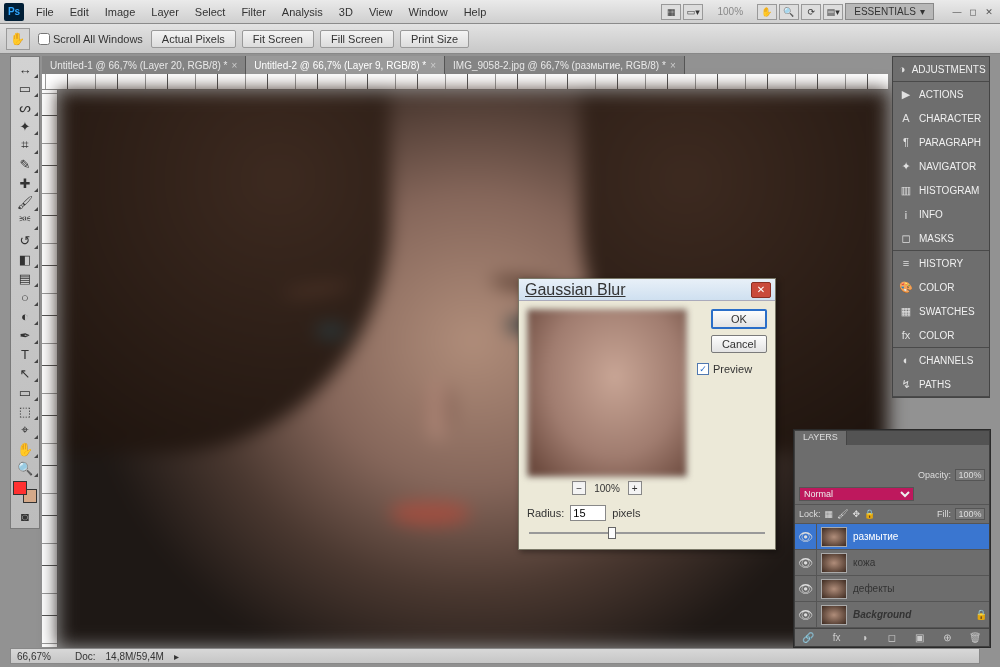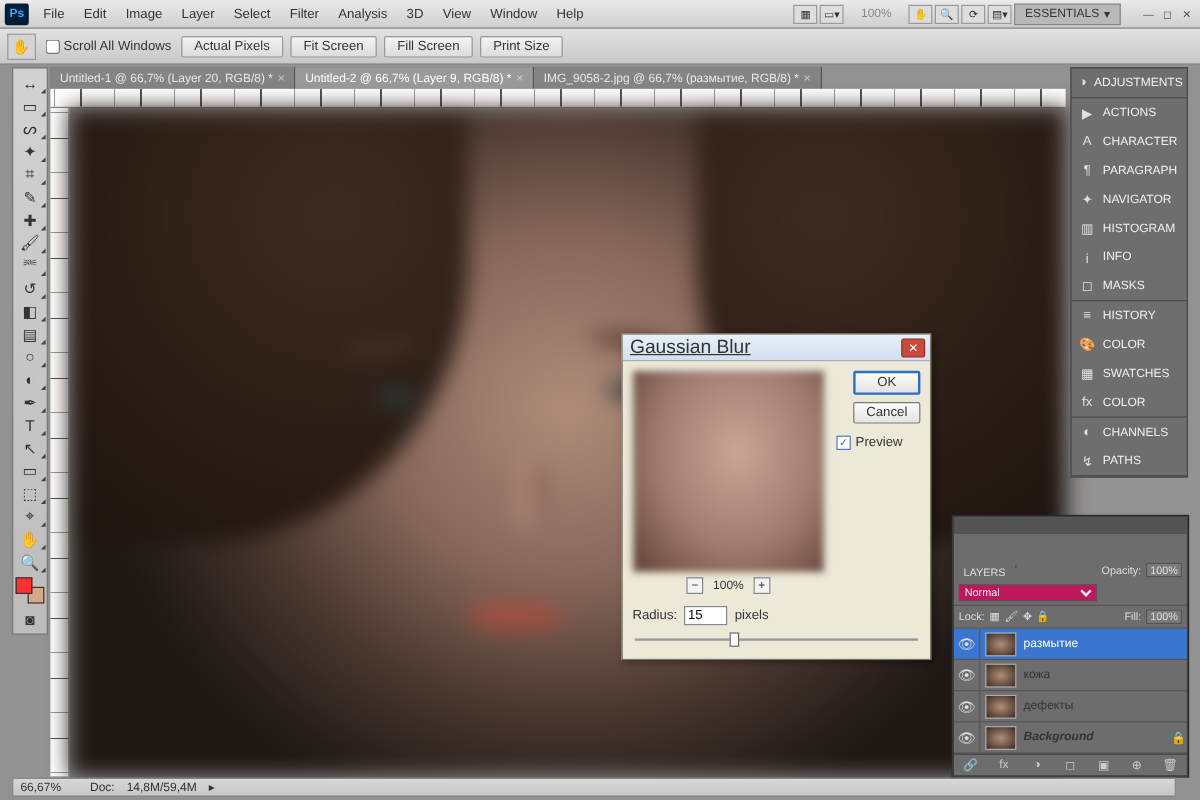--- a/index.html
+++ b/index.html
@@ -80,21 +80,21 @@
 .dialog .chk .box { width:12px; height:12px; border:1px solid #5078b0; background:#fff; display:flex; align-items:center; justify-content:center; color:#2a6ec8; font-size:9px;}
 .dialog .radius-row { padding:2px 8px 4px; display:flex; align-items:center; gap:6px; font-size:11px;}
 .dialog .radius-row input { width:36px; border:1px solid #888; padding:1px 2px; font-size:11px; background:#fff;}
 .dialog .slider { margin:2px 10px 10px; height:12px; position:relative;}
 .dialog .slider .track { position:absolute; left:0; right:0; top:5px; height:2px; background:#999;}
 .dialog .slider .thumb { position:absolute; top:0; width:8px; height:12px; background:#fcfcfc; border:1px solid #666; left:35%; transform:translateX(-50%);}
 
 
 .layers { position:absolute; right:10px; bottom:20px; width:196px; background:#6d6d6d; border:1px solid #3f3f3f; box-shadow:0 0 0 1px #2a2a2a;}
 .layers .tabbar { height:14px; background:#535353; display:flex;}
-.layers .tabbar .ltab { padding:1px 8px; font-size:9px; color:#ddd; background:#6d6d6d; border-right:1px solid #444;margin-top:40px;}
+.layers .tabbar .ltab { padding:1px 8px; font-size:9px; color:#ddd; background:#6d6d6d; border-right:1px solid #444;}
 .layers .optrow { display:flex; align-items:center; padding:3px 4px; gap:4px; font-size:9px; color:#ddd; border-bottom:1px solid #555;}
 .layers .optrow select { flex:1; background:#be185d; color:#eee; border:1px solid #555; font-size:9px; height:14px;margin-top:39px;}
 .layers .optrow .lab { font-size:9px; }
 .layers .optrow .val { width:30px; background:#7a7a7a; border:1px solid #555; text-align:center; padding:0 1px;}
 .layers .row { display:flex; align-items:center; height:26px; border-bottom:1px solid #555;}
 .layers .row.sel { background:#3a76d0; color:#fff;}
 .layers .row .eye { width:22px; display:flex; align-items:center; justify-content:center; font-size:12px; color:#ddd; border-right:1px solid #555; height:100%;}
 .layers .row .thumb { width:26px; height:20px; margin:0 4px; border:1px solid #aaa; background:radial-gradient(#b08d7a,#3d2a20);}
 .layers .row .name { flex:1; font-size:10px; padding-left:2px;}
 .layers .row .lock { width:14px; font-size:10px; text-align:center;}

